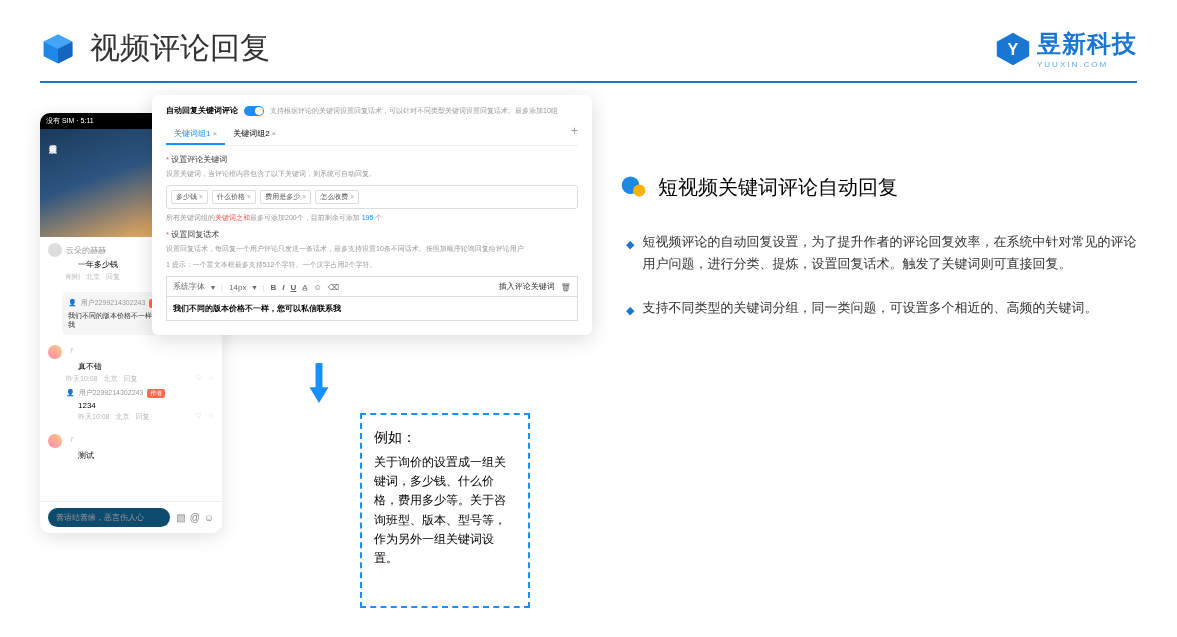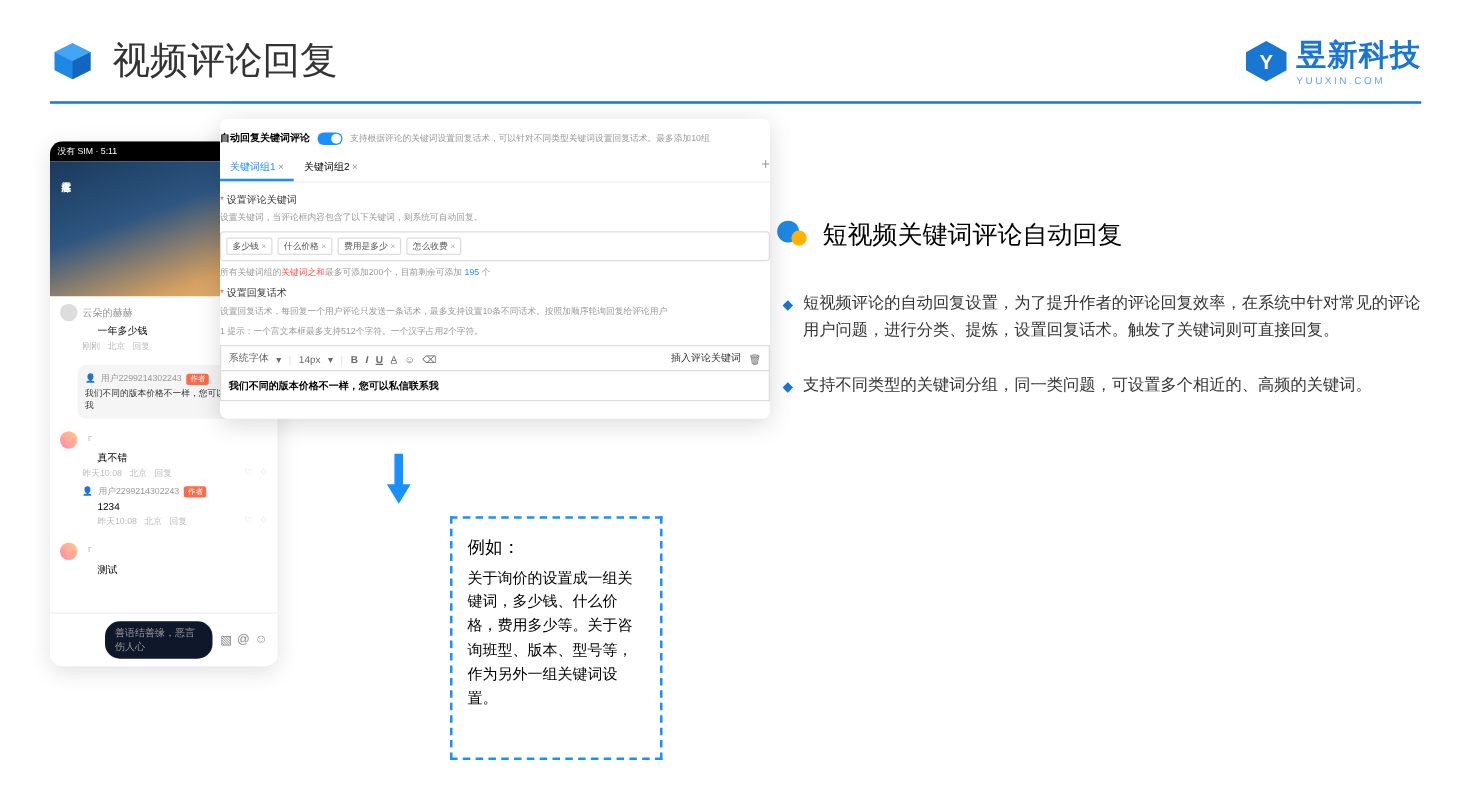--- a/index.html
+++ b/index.html
@@ -35,25 +35,25 @@
 .avatar.img { background: linear-gradient(45deg, #f8a, #fc8); }
 .username { color: #999; }
 .comment-text { margin-left: 30px; font-weight: 400; }
 .comment-meta { margin-left: 18px; color: #bbb; font-size: 7px; display: flex; gap: 6px; margin-top: 2px; }
 .comment-actions { margin-left: auto; display:flex; gap:6px; color:#bbb; }
 .badge-author { background: #ff6b4a; color: #fff; font-size: 6px; padding: 0 3px; border-radius: 2px; }
 .reply-bubble { margin: 4px 8px 4px 22px; background: #f5f5f5; border-radius: 6px; padding: 6px; font-size: 7px; }
 .reply-user { display:flex; align-items:center; gap:4px; color:#999; margin-bottom:3px; }
 .reply-text { color: #333; line-height: 1.3; }
 .phone-input { position: absolute; bottom: 0; left: 0; right: 0; padding: 6px 8px; display: flex; align-items: center; gap: 6px; border-top: 1px solid #eee; background: #fff; }
-.phone-input-box { flex: 1; background: #0f172a; border-radius: 12px; padding: 4px 8px; font-size: 8px; color: #999; margin-left: 36px; }
+.phone-input-box { flex: 1; background: #0c4a6e; border-radius: 12px; padding: 4px 8px; font-size: 8px; color: #999; }
 .phone-input-icons { display: flex; gap: 4px; font-size: 10px; color: #888; }
 
 
-.config-panel { position: absolute; left: 136px; top: -18px; width: 440px; background: #fff; border-radius: 6px; box-shadow: 0 4px 20px rgba(0,0,0,0.15); padding: 10px 0 14px; font-size: 8px; }
+.config-panel { position: absolute; left: 112px; top: -18px; width: 440px; background: #fff; border-radius: 6px; box-shadow: 0 4px 20px rgba(0,0,0,0.15); padding: 10px 14px 14px; font-size: 8px; }
 .cfg-row { display: flex; align-items: center; margin-bottom: 8px; gap:6px; }
 .cfg-label { font-weight: 600; font-size: 8px; }
 .toggle { width: 20px; height: 10px; background: #1890ff; border-radius: 5px; position: relative; }
 .toggle::after { content:""; position:absolute; right:1px; top:1px; width:8px; height:8px; background:#fff; border-radius:50%; }
 .cfg-desc { color: #999; font-size: 7px; }
 .cfg-tabs { display: flex; gap: 0; margin-bottom: 8px; border-bottom:1px solid #eee; }
 .cfg-tab { padding: 4px 8px; font-size: 8px; cursor: pointer; }
 .cfg-tab.active { color: #1890ff; border-bottom: 2px solid #1890ff; }
 .cfg-tab-close { color:#999; margin-left:2px; }
 .cfg-add { margin-left: auto; color: #999; font-size: 12px; }

